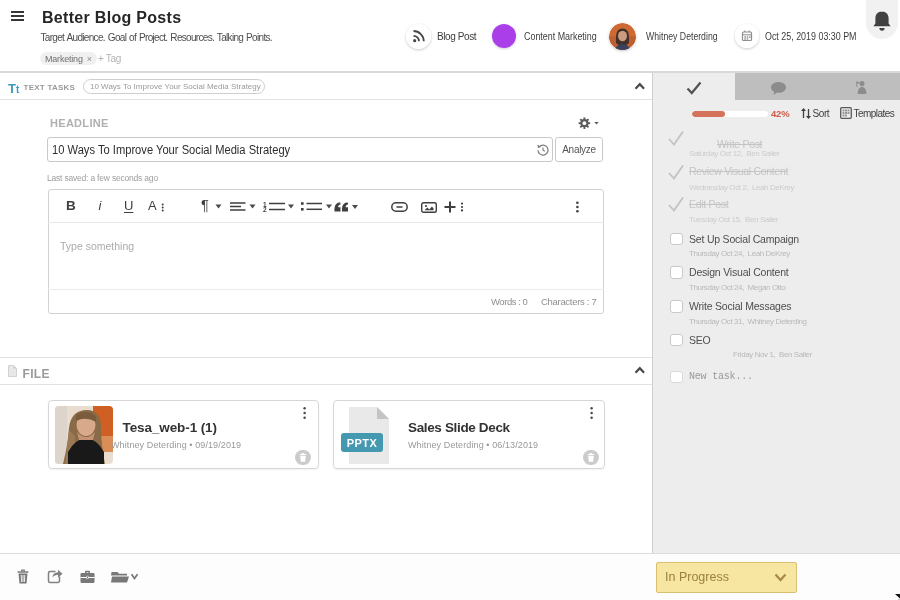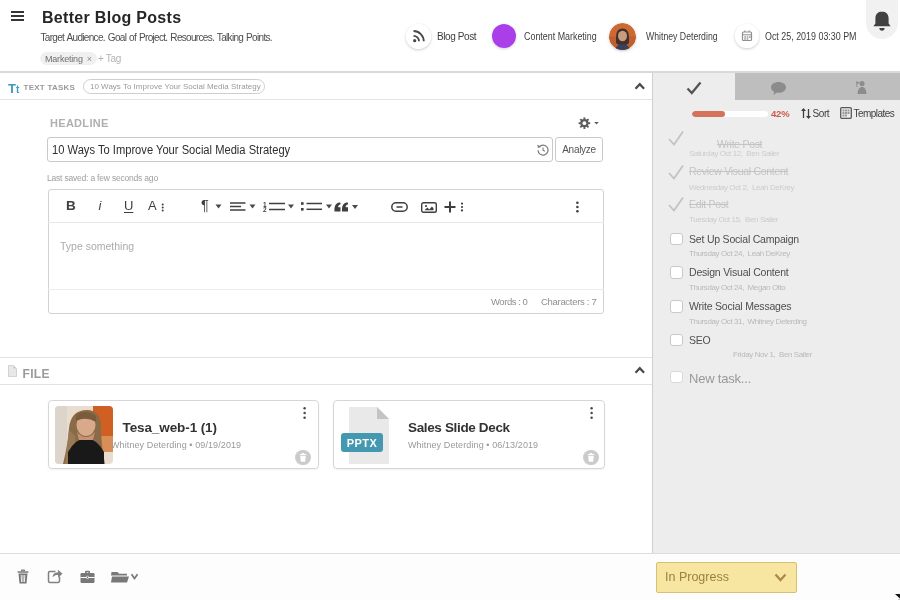--- a/index.html
+++ b/index.html
@@ -334,21 +334,21 @@
 <div class="abs" style="left:670px;top:266.0px;width:12.5px;height:12.5px;border:1.5px solid #c9c9c9;border-radius:3px;background:rgba(255,255,255,0.988);"></div>
 <div class="abs" style="left:689px;top:266.0px;font-size:10.5px;color:#4f4f4f;letter-spacing:-0.2px;">Design Visual Content</div>
 <div class="abs" style="left:689px;top:282.5px;font-size:8px;color:#b9b9b9;letter-spacing:-0.4px;">Thursday Oct 24,&nbsp; Megan Otto</div>
 <div class="abs" style="left:670px;top:300.0px;width:12.5px;height:12.5px;border:1.5px solid #c9c9c9;border-radius:3px;background:rgba(255,255,255,0.988);"></div>
 <div class="abs" style="left:689px;top:300.0px;font-size:10.5px;color:#4f4f4f;letter-spacing:-0.2px;">Write Social Messages</div>
 <div class="abs" style="left:689px;top:316.5px;font-size:8px;color:#b9b9b9;letter-spacing:-0.4px;">Thursday Oct 31,&nbsp; Whitney Deterding</div>
 <div class="abs" style="left:670px;top:333.5px;width:12.5px;height:12.5px;border:1.5px solid #c9c9c9;border-radius:3px;background:rgba(255,255,255,0.988);"></div>
 <div class="abs" style="left:689px;top:333.5px;font-size:10.5px;color:#4f4f4f;letter-spacing:-0.2px;">SEO</div>
 <div class="abs" style="left:689px;top:349.5px;font-size:8px;color:#b9b9b9;letter-spacing:-0.4px;margin-left:44px;">Friday Nov 1,&nbsp; Ben Sailer</div>
 <div class="abs" style="left:670px;top:370.5px;width:12.5px;height:12.5px;border:1.5px solid #d9d9d9;border-radius:3px;background:rgba(255,255,255,0.988);"></div>
-<div class="abs" style="left:689px;top:370.5px;font-size:13px;color:#999;letter-spacing:-0.2px;">New task...</div>
+<div class="abs" style="left:689px;top:370.5px;font-size:10px;color:#999;letter-spacing:-0.2px;font-family:Liberation Mono, monospace;">New task...</div>
 
 <div class="abs" style="left:0;top:553px;width:900px;height:47px;background:rgba(253,253,253,0.988);border-top:1px solid #dcdcdc;"></div>
 <svg class="abs" style="left:16px;top:569px;" width="14" height="15" viewBox="0 0 14 15">
   <g fill="#787878">
     <path d="M2.5 4.5 h9 l-1 10 h-7 z"></path>
     <rect x="1.5" y="2.2" width="11" height="1.6" rx="0.5"></rect>
     <path d="M5 2.2 v-1 a0.8 0.8 0 0 1 0.8 -0.8 h2.4 a0.8 0.8 0 0 1 0.8 0.8 v1 h-1.4 v-0.5 h-1.2 v0.5 z"></path>
   </g>
   <g stroke="#fdfdfd" stroke-width="0.9">
         <line x1="5.2" y1="6" x2="5.6" y2="13"></line>

